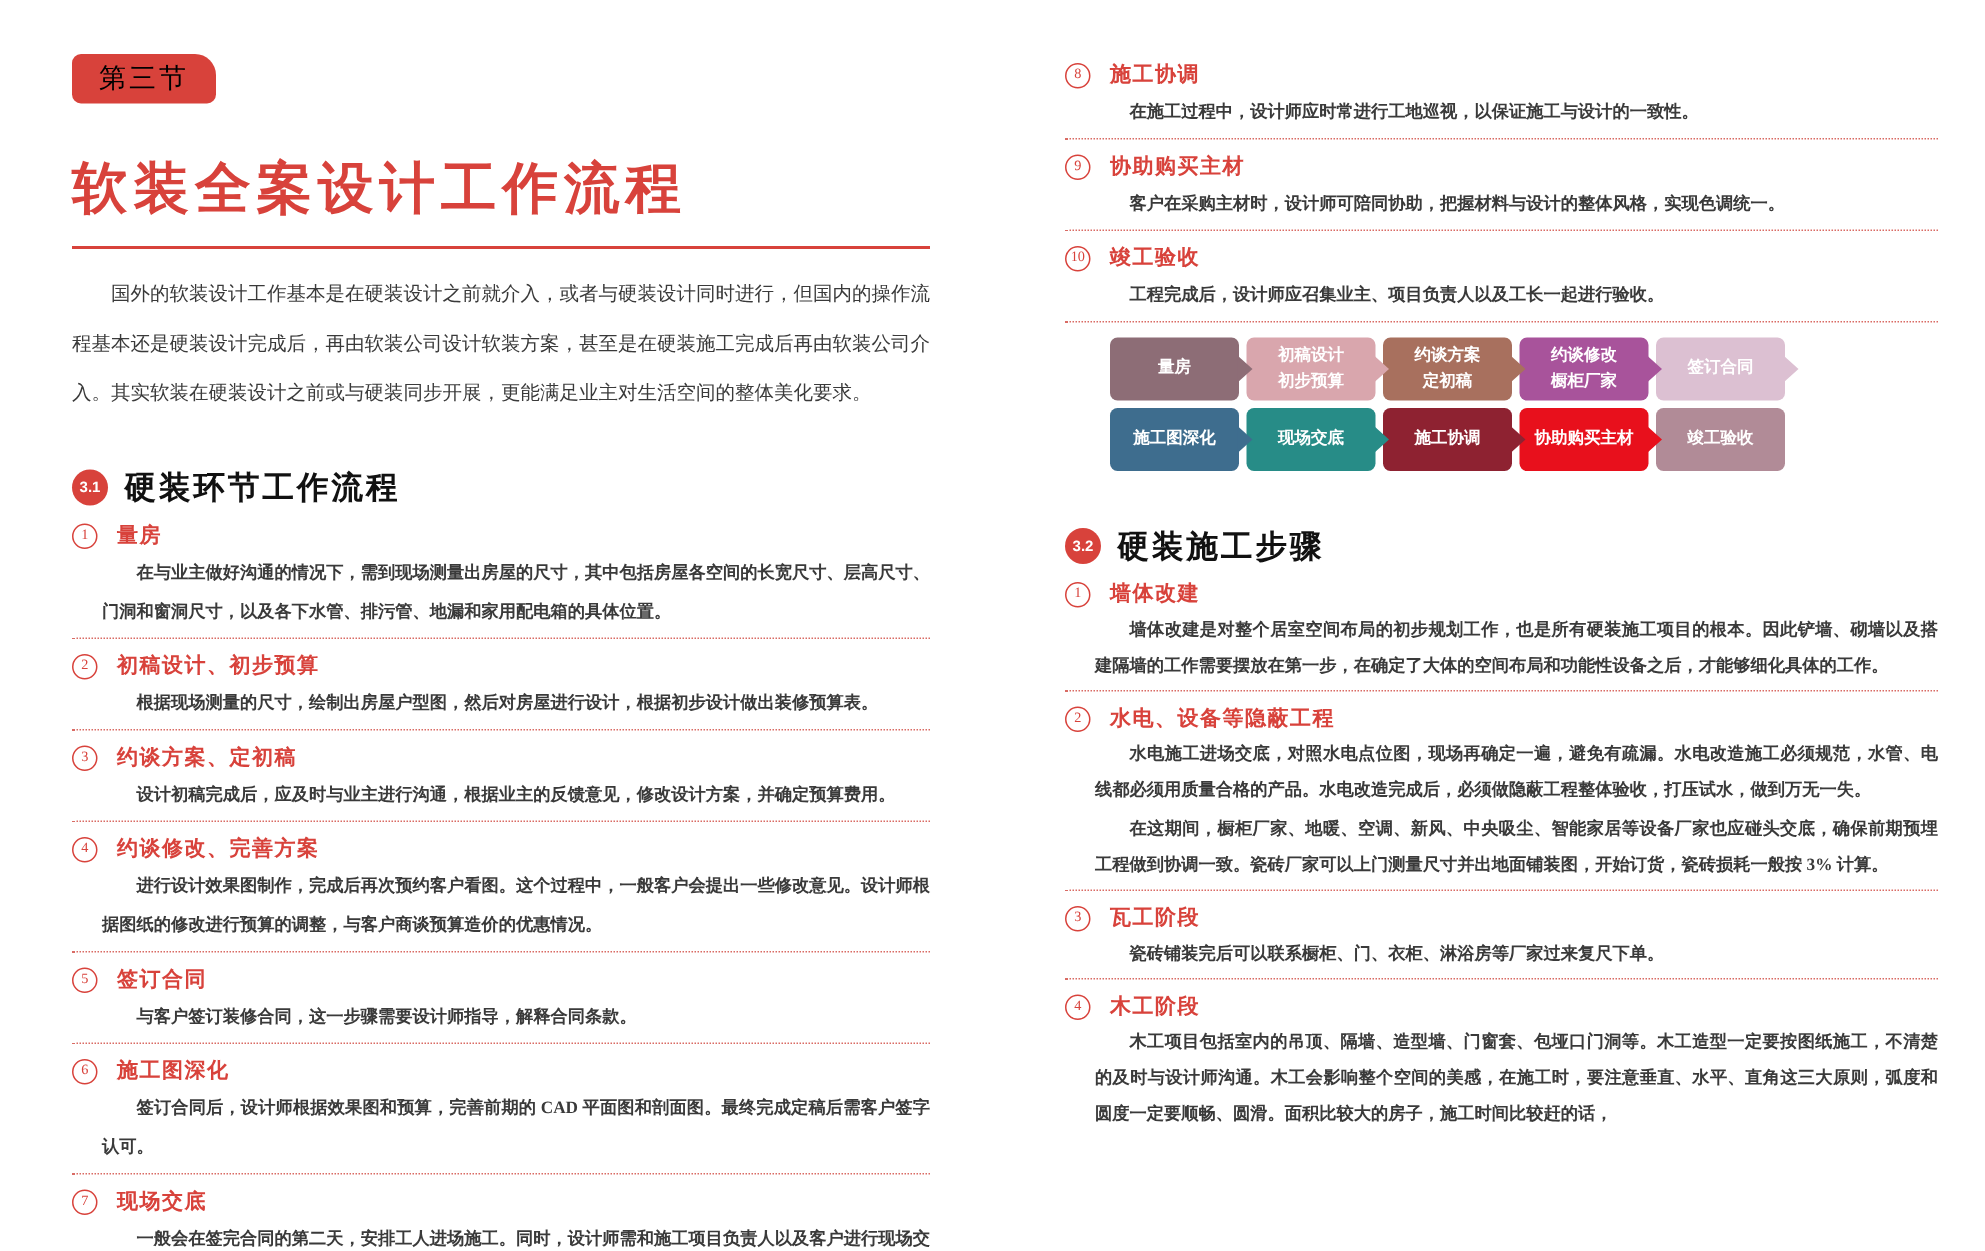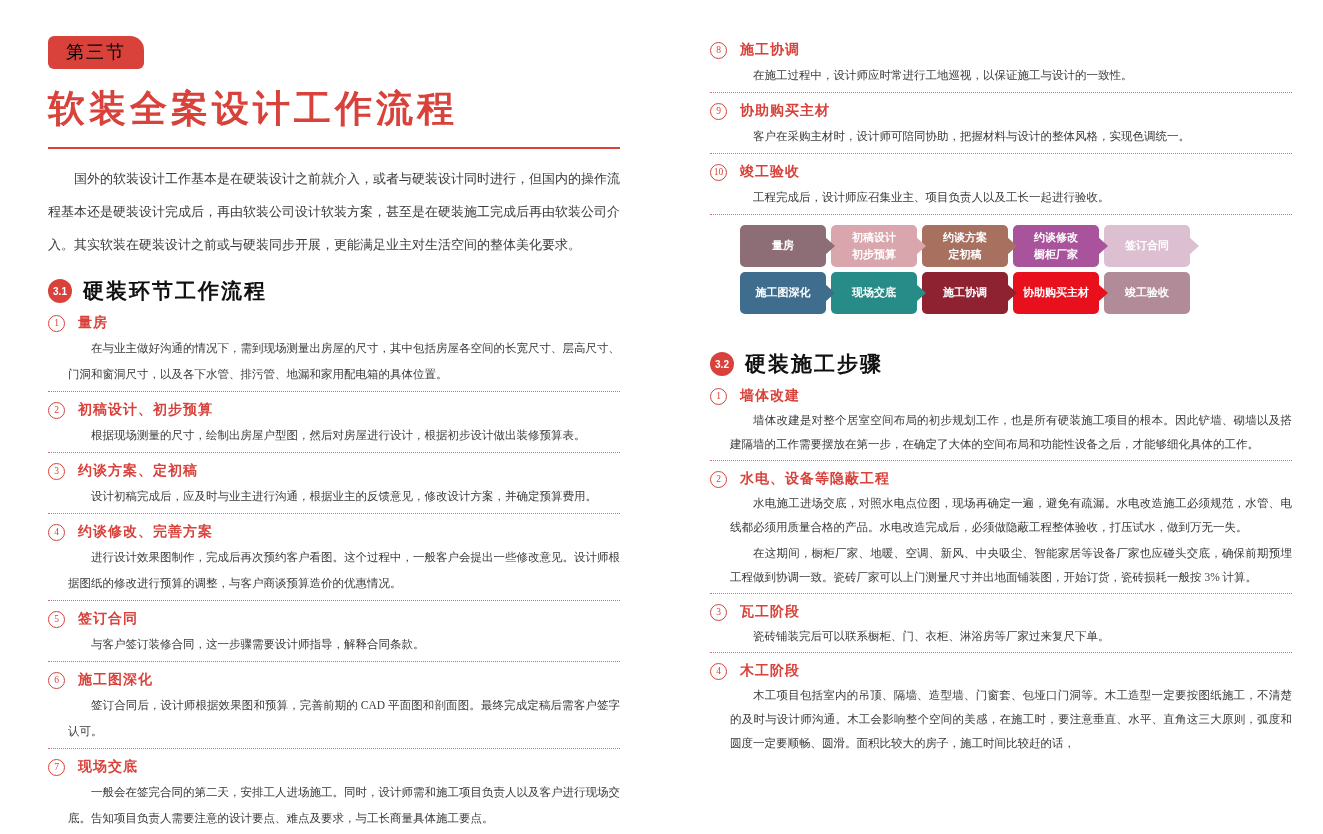--- a/index.html
+++ b/index.html
@@ -6,38 +6,38 @@
   html,body { width:1323px; height:834px; background:#fff; overflow:hidden; position:relative;
     font-family:"Liberation Sans","DejaVu Sans",sans-serif; color:#222; }
   :root { --accent:#d8423b; --dot:#d96b64; }
 
   .col { position:absolute; top:0; }
   .col-left  { left:48px;  width:572px; }
   .col-right { left:710px; width:582px; }
 
   .section-tab { display:inline-block; background:var(--accent); color:#000000; font-weight:normal;
     font-size:18px; padding:4px 18px 5px; border-radius:6px 14px 6px 6px; margin-top:36px; letter-spacing:2px; }
-  .page-title { font-size:37px; font-weight:900; color:var(--accent); letter-spacing:4px; margin-top:15px; }
+  .page-title { font-size:37px; font-weight:900; color:var(--accent); letter-spacing:4px; margin-top:32px; }
   .title-rule { height:2px; background:var(--accent); margin-top:13px; }
   .intro { margin-top:13px; font-size:13px; line-height:33px; color:#3a3a3a; text-align:justify;
     text-indent:2em; font-family:"Liberation Serif","DejaVu Serif",serif; }
 
-  .sec-header { display:flex; align-items:center; gap:11px; margin-top:16px; height:28px; }
+  .sec-header { display:flex; align-items:center; gap:11px; margin-top:33px; height:28px; }
   .col-right .sec-header { margin-top:36px; }
   .sec-badge { width:24px; height:24px; border-radius:50%; background:var(--accent); color:#fff;
     font-size:10px; font-weight:bold; display:flex; align-items:center; justify-content:center; flex:0 0 24px; }
   .sec-title { font-size:21px; font-weight:900; color:#111; letter-spacing:2px; }
 
   .item-head { display:flex; align-items:center; gap:13px; margin-top:8px; height:20px; }
   .num-circle { width:17px; height:17px; border:1px solid var(--accent); border-radius:50%;
     color:var(--accent); font-size:9.5px; display:flex; align-items:center; justify-content:center;
     flex:0 0 17px; font-family:"Liberation Serif","DejaVu Serif",serif; }
   .item-title { font-size:14px; font-weight:bold; color:var(--accent); letter-spacing:1px; }
   .item-body { font-size:11.5px; line-height:26px; color:#3a3a3a; text-align:justify; text-indent:2em;
-    padding-left:20px; margin-top:2px; font-family:"Liberation Serif","DejaVu Serif",serif; }
+    padding-left:20px; margin-top:2px; font-family:"Liberation Serif","DejaVu Serif",serif;font-weight:bold; }
   .sec2 .item-body { line-height:24px; }
   .dotted { border-bottom:1px dotted var(--dot); margin-top:4px; }
   .col-right .item-first { margin-top:40px; }
 
   .flowchart { margin-top:10px; margin-left:30px; }
   .fc-row { display:flex; margin-bottom:5px; }
   .fc-box { position:relative; width:86px; height:42px; margin-right:5px; border-radius:5px;
     color:#fff; font-size:11px; font-weight:bold; display:flex; align-items:center; justify-content:center;
     text-align:center; line-height:1.55; white-space:pre-line; background:var(--box-color,#999); }
   .fc-box::after { content:""; position:absolute; right:-9px; top:50%; transform:translateY(-50%);

